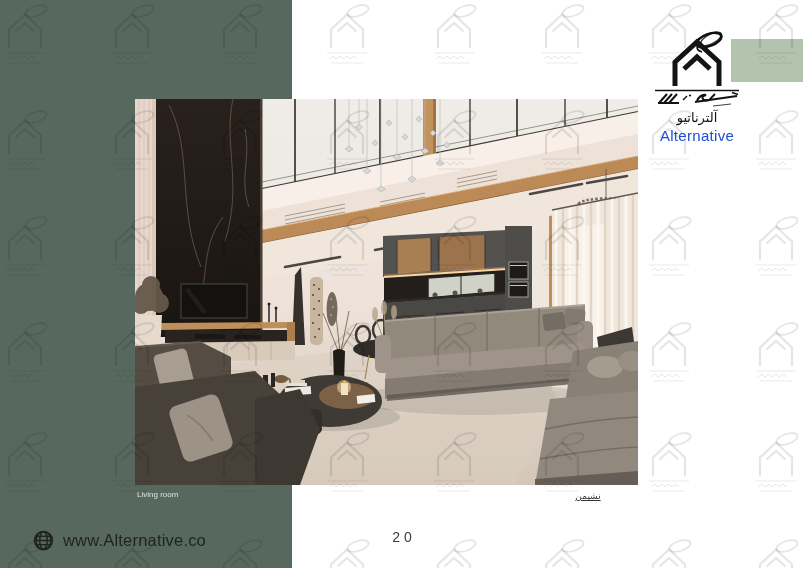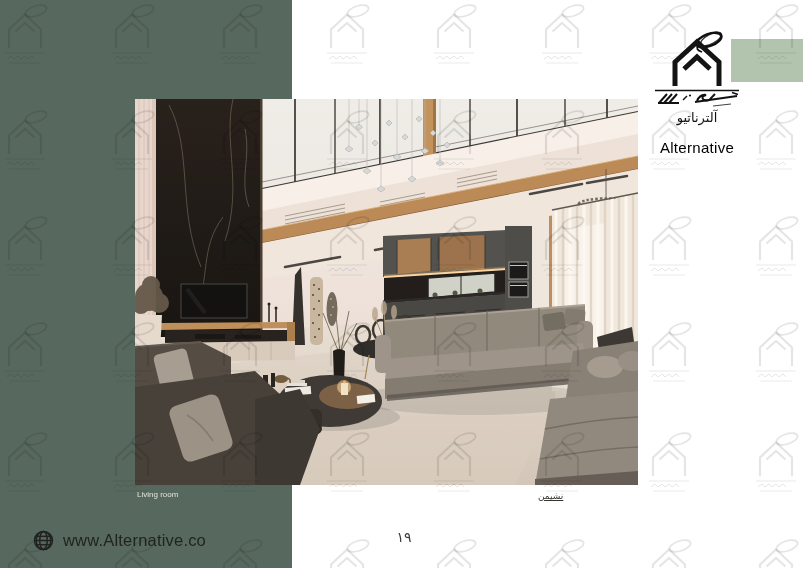--- a/index.html
+++ b/index.html
@@ -12,23 +12,23 @@
   .green-panel{position:absolute;left:0;top:0;width:292px;height:568px;background:#57695e;z-index:1;}
   .sage-accent{position:absolute;left:731px;top:39px;width:72px;height:43px;background:#b2c4ad;z-index:1;}
   .photo{position:absolute;left:135px;top:99px;width:503px;height:386px;z-index:2;}
   .photo svg{display:block;}
   .watermark-layer{position:absolute;left:0;top:0;width:803px;height:568px;z-index:3;pointer-events:none;}
   .wm-tile{position:absolute;width:54px;height:64px;}
   .logo-block{position:absolute;left:627px;top:28px;width:140px;z-index:4;text-align:center;}
   .logo-house{display:block;margin:0 auto;}
   .logo-signature{display:block;margin:2px auto 0 auto;}
   .brand-fa{font-size:13px;color:#111111;margin-top:2px;direction:rtl;}
-  .brand-en{font-size:15px;color:#000000;margin-top:14px;letter-spacing:.3px;}
+  .brand-en{font-size:15px;color:#1d4ed8;margin-top:2px;letter-spacing:.3px;}
   .caption-en{position:absolute;left:137px;top:490px;font-size:8px;color:#dfe3dc;z-index:4;text-align:center;}
-  .caption-fa{position:absolute;left:538px;top:491px;width:100px;text-align:left;font-size:9px;color:#37352f;z-index:4;direction:rtl;text-decoration:underline;}
+  .caption-fa{position:absolute;left:538px;top:491px;width:100px;text-align:center;font-size:9px;color:#37352f;z-index:4;direction:rtl;text-decoration:underline;}
   .page-number{position:absolute;left:354px;top:529px;width:100px;text-align:center;font-size:14px;letter-spacing:4px;color:#3c3c3a;z-index:4;}
   .footer{position:absolute;left:32px;top:529px;z-index:4;display:flex;align-items:center;gap:8px;}
   .website{font-size:16.5px;color:#20241f;letter-spacing:.2px;}
 </style>
 </head>
 <body>
 
 <div class="page">
 
   <div class="green-panel"></div>
@@ -844,21 +844,21 @@
       <path d="M79,4.5 l6,2" stroke="#111" stroke-width="1.4"></path>
       <line x1="60" y1="18" x2="78" y2="16" stroke="#111" stroke-width="0.8"></line>
     </svg>
     <div class="brand-fa">آلترناتیو</div>
     <div class="brand-en">Alternative</div>
   </div>
 
   <div class="caption-en">Living room</div>
   <div class="caption-fa">نشیمن</div>
 
-  <div class="page-number">۱۹</div>
+  <div class="page-number">20</div>
 
   <div class="footer">
     <svg width="23" height="23" viewBox="0 0 22 22">
       <g fill="none" stroke="#20231f" stroke-width="1.4">
         <circle cx="11" cy="11" r="8.6"></circle>
         <ellipse cx="11" cy="11" rx="3.6" ry="8.6"></ellipse>
         <ellipse cx="11" cy="11" rx="7" ry="8.6"></ellipse>
         <line x1="2.4" y1="11" x2="19.6" y2="11"></line>
         <line x1="3.4" y1="7" x2="18.6" y2="7"></line>
         <line x1="3.4" y1="15" x2="18.6" y2="15"></line>

